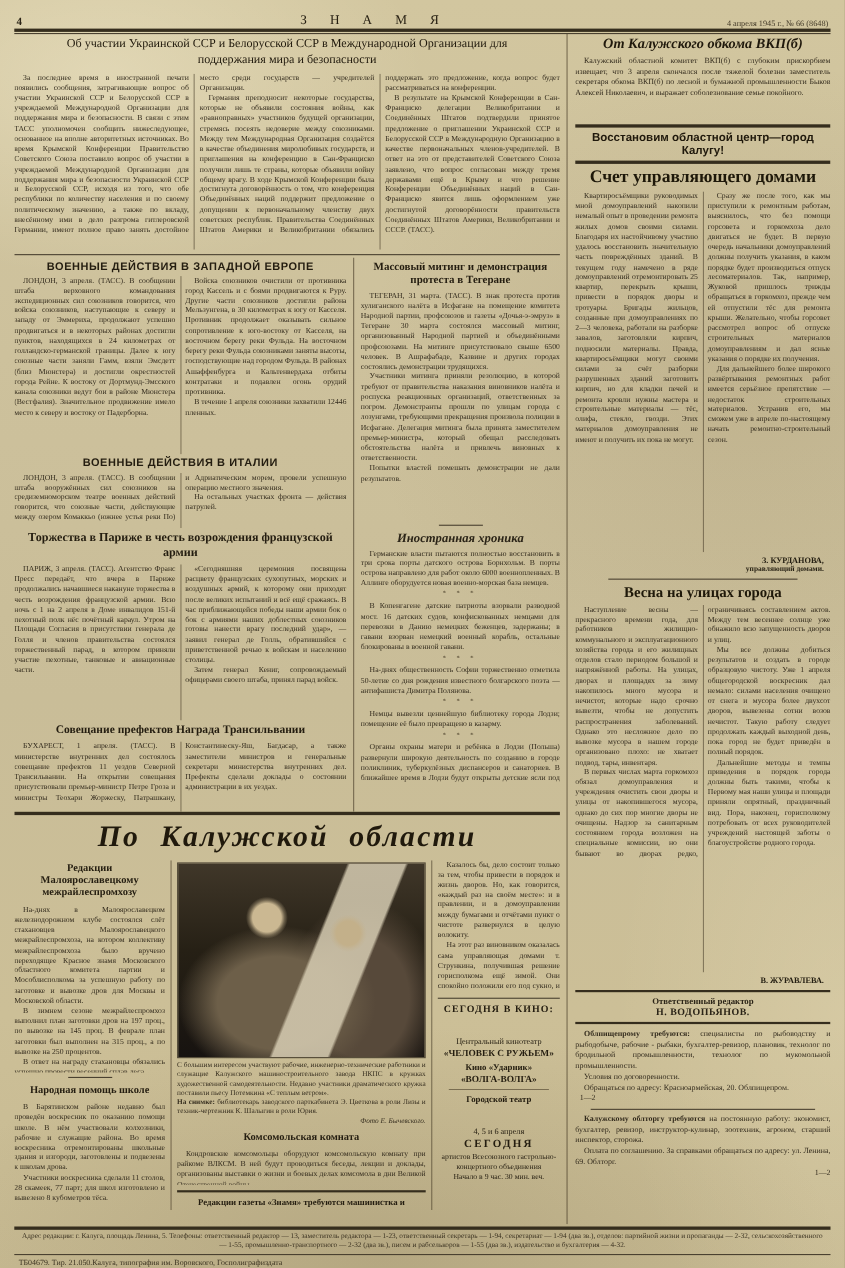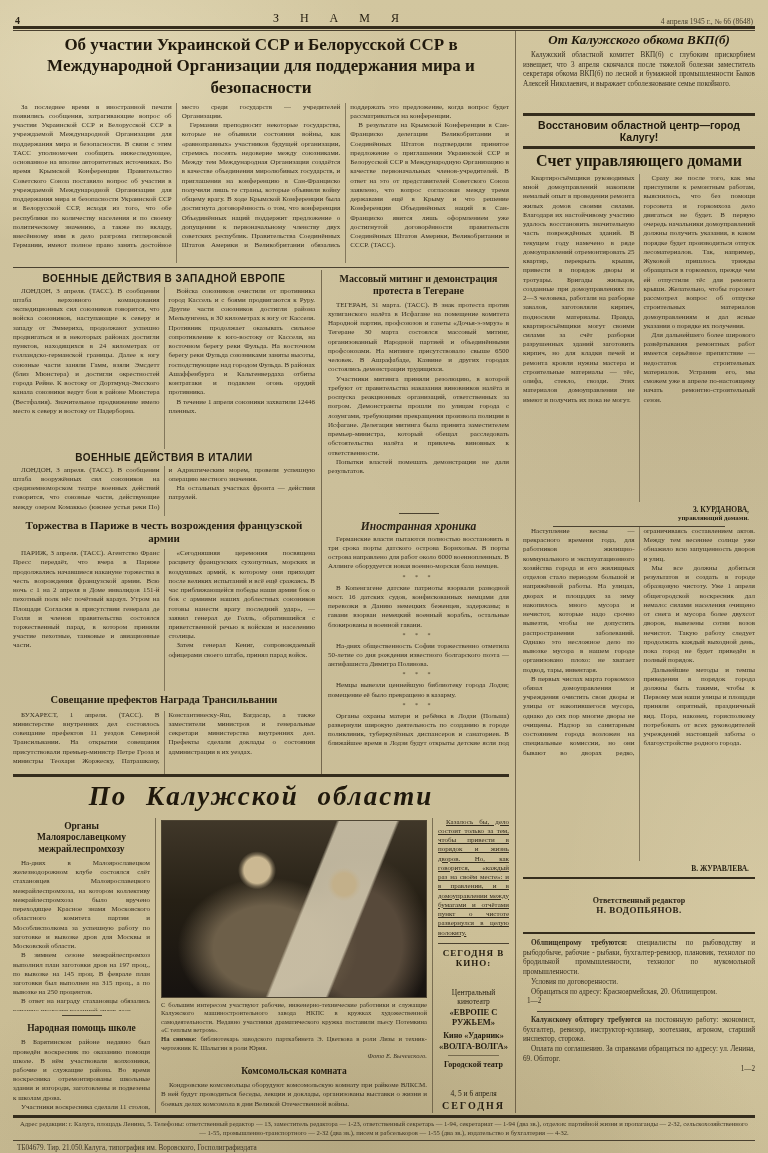--- a/index.html
+++ b/index.html
@@ -28,38 +28,38 @@
   .issue{font-size:7.5px;color:#433a28;}
   
   .bt{font-size:7px;line-height:1.32;text-align:justify;color:#332b1d;overflow:hidden;}
   .bt p{text-indent:8px;}
   .cols2{column-count:2;column-gap:9px;column-rule:1px solid rgba(70,58,38,.55);}
   .cols3{column-count:3;column-gap:10px;column-rule:1px solid rgba(70,58,38,.55);}
   .lead{font-weight:bold;}
   .sig{text-align:right;font-size:7.5px;font-weight:bold;padding:3px 6px 0 0;color:#251f12;}
   .sig small{display:block;font-weight:bold;font-size:6.8px;}
   
-  .h-main{font-size:17px;font-weight:bold;text-align:center;line-height:1.25;padding:3px 26px 5px;color:#211a0d;}
+  .h-main{font-size:11px;font-weight:normal;text-align:center;line-height:1.25;padding:3px 26px 5px;color:#211a0d;}
   .h-sans{font-family:"Liberation Sans","DejaVu Sans",sans-serif;font-weight:bold;text-align:center;font-size:10px;letter-spacing:.5px;padding:3px 0 3px;color:#241d10;}
   .h-serif{font-weight:bold;text-align:center;font-size:11px;line-height:1.2;padding:3px 6px 4px;color:#241d10;}
   .h-ital{font-weight:bold;font-style:italic;text-align:center;font-size:11.5px;padding:2px 0 3px;}
   
   .main{display:flex;gap:0;height:1082px;overflow:hidden;}
   .col-left{width:502px;padding-right:6px;}
   .col-right{flex:1;border-left:1px solid rgba(70,58,38,.65);padding-left:7px;}
   .row2{display:flex;height:504px;overflow:hidden;margin-top:2px;}
   .war{width:308px;padding-right:6px;}
   .mid{flex:1;border-left:1px solid rgba(70,58,38,.65);padding-left:6px;}
   .sep{width:40px;margin:4px auto;border-top:1px solid #4a4130;}
   .star-sep{text-align:center;font-size:6px;letter-spacing:4px;color:#403621;margin:2px 0;}
   
   .k-title{font-size:27px;font-weight:bold;font-style:italic;text-align:center;letter-spacing:2px;word-spacing:10px;padding:4px 0 6px;color:#20190c;}
   .k-row{display:flex;height:318px;overflow:hidden;}
   .kA{width:142px;padding-right:5px;}
-  .kB{width:278px;border-left:1px solid rgba(70,58,38,.6);border-right:1px solid rgba(70,58,38,.6);padding:0 5px;}
+  .kB{width:238px;border-left:1px solid rgba(70,58,38,.6);border-right:1px solid rgba(70,58,38,.6);padding:0 5px;}
   .kC{flex:1;padding-left:5px;}
   .photo{height:178px;border:1px solid #4e4534;margin:2px 0 3px;
     background:
       radial-gradient(circle at 36% 28%, #cbb892 0 13px, rgba(203,184,146,.4) 16px, transparent 19px),
       radial-gradient(circle at 69% 36%, #c3b08a 0 11px, rgba(195,176,138,.4) 14px, transparent 17px),
       linear-gradient(112deg, transparent 52%, rgba(214,204,178,.85) 53% 70%, transparent 71%),
       radial-gradient(ellipse 90px 70px at 40% 72%, #6d5f49 0 60%, transparent 100%),
       radial-gradient(ellipse 70px 90px at 75% 70%, #57493a 0 60%, transparent 100%),
       linear-gradient(180deg,#403729 0%,#262015 45%,#171310 100%);}
   .caption{font-size:6.6px;line-height:1.3;text-align:justify;color:#362e1f;}
@@ -72,21 +72,21 @@
   .kino .k3{font-weight:bold;font-size:8.5px;margin:1px 0 4px;}
   .kino .kb{font-weight:bold;font-size:8px;margin-top:4px;}
   .kino .kcap{font-weight:bold;font-size:10px;letter-spacing:2px;margin:2px 0;}
   .kino .ksm{font-size:7px;line-height:1.3;}
   .kino hr{border:0;border-top:1px solid rgba(70,58,38,.6);margin:4px 10px;}
   
   .obkom-t{font-weight:bold;font-style:italic;font-size:13px;text-align:center;padding:1px 0 3px;color:#20190c;}
   .banner{font-family:"Liberation Sans","DejaVu Sans",sans-serif;font-weight:bold;font-size:10.5px;text-align:center;padding:3px 0;color:#20190c;}
   .schet-t{font-weight:bold;font-size:16px;text-align:center;padding:3px 0 4px;color:#1e1809;}
   .vesna-t{font-weight:bold;font-size:13.5px;text-align:center;padding:4px 0 3px;color:#1e1809;}
-  .editor{border-top:2px solid #352d1d;border-bottom:2px solid #352d1d;text-align:center;padding:17px 0;margin:4px 0 5px;}
+  .editor{border-top:2px solid #352d1d;border-bottom:2px solid #352d1d;text-align:center;padding:4px 0;margin:4px 0 5px;}
   .editor .e1{font-weight:bold;font-size:8px;}
   .editor .e2{font-weight:bold;font-size:9px;letter-spacing:.5px;}
   .ad{font-size:7.2px;line-height:1.35;text-align:justify;color:#332b1d;}
   .ad p{text-indent:8px;}
   .ad .num{text-align:left;text-indent:4px;}
   
   .foot{margin-top:2px;}
   .addr{font-size:6.6px;line-height:1.35;text-align:center;color:#3a3120;padding:2px 6px;}
   .imprint{display:flex;font-size:7.2px;padding:3px 4px 0;color:#3a3120;}
 </style>
@@ -174,21 +174,21 @@
             </div>
           </div>
         </div>
       </div>
 
       <div class="rule-thick"></div>
       <div class="k-title">По Калужской области</div>
       <div class="k-row">
 
         <div class="kA">
-          <div class="h-serif" style="font-size:9.5px;">Органы Малоярославецкому межрайлеспромхозу</div>
+          <div class="h-serif" style="font-size:9.5px;">Редакции Малоярославецкому межрайлеспромхозу</div>
           <div class="bt" style="height:152px;">
             <p>На-днях в Малоярославецком железнодорожном клубе состоялся слёт стахановцев Малоярославецкого межрайлеспромхоза, на котором коллективу межрайлеспромхоза было вручено переходящее Красное знамя Московского областного комитета партии и Мособлисполкома за успешную работу по заготовке и вывозке дров для Москвы и Московской области.</p>
             <p>В зимнем сезоне межрайлеспромхоз выполнил план заготовки дров на 197 проц., по вывозке на 145 проц. В феврале план заготовки был выполнен на 315 проц., а по вывозке на 250 процентов.</p>
             <p>В ответ на награду стахановцы обязались успешно провести весенний сплав леса.</p>
           </div>
           <div class="sep"></div>
           <div class="h-serif" style="font-size:9.5px;">Народная помощь школе</div>
           <div class="bt" style="height:108px;">
             <p>В Барятинском районе недавно был проведён воскресник по оказанию помощи школе. В нём участвовали колхозники, рабочие и служащие района. Во время воскресника отремонтированы школьные здания и изгороди, заготовлены и подвезены к школам дрова.</p>
             <p>Участники воскресника сделали 11 столов, 28 скамеек, 77 парт; для школ изготовлено и вывезено 8 кубометров тёса.</p>
@@ -204,28 +204,28 @@
             <p class="credit">Фото Е. Бычевского.</p>
           </div>
           <div class="h-serif" style="font-size:9.5px;margin-top:2px;">Комсомольская комната</div>
           <div class="bt" style="height:32px;">
             <p>Кондровские комсомольцы оборудуют комсомольскую комнату при райкоме ВЛКСМ. В ней будут проводиться беседы, лекции и доклады, организованы выставки о жизни и боевых делах комсомола в дни Великой Отечественной войны.</p>
           </div>
           <div class="boxad">Редакции газеты «Знамя» требуются машинистка и стенографистка.</div>
         </div>
 
         <div class="kC">
-          <div class="bt" style="height:120px;text-decoration:underline;">
+          <div class="bt" style="height:120px;">
             <p>Казалось бы, дело состоит только за тем, чтобы привести в порядок и жизнь дворов. Но, как говорится, «каждый раз на своём месте»: и в правлении, и в домоуправлении между бумагами и отчётами пункт о чистоте развернулся в целую волокиту.</p>
             <p>На этот раз виновником оказалась сама управляющая домами т. Стрункина, получившая решение горисполкома ещё зимой. Они спокойно положили его под сукно, и пролежало оно более месяца, а между тем весеннее солнце успело обнажить всю дальнюю запущенность дворов.</p>
           </div>
           <div class="kino">
             <div class="k1">СЕГОДНЯ В КИНО:</div>
             <div class="k2">Центральный кинотеатр</div>
-            <div class="k3">«ЕВРОПЕ С РУЖЬЕМ»</div>
+            <div class="k3">«ЧЕЛОВЕК С РУЖЬЕМ»</div>
             <div class="kb">Кино «Ударник»</div>
             <div class="k3">«ВОЛГА-ВОЛГА»</div>
             <hr>
             <div class="kb">Городской театр</div>
             <div class="k2">4, 5 и 6 апреля</div>
             <div class="kcap">СЕГОДНЯ</div>
             <div class="ksm">артистов Всесоюзного гастрольно-концертного объединения</div>
             <div class="ksm">Начало в 9 час. 30 мин. веч.</div>
           </div>
         </div>
@@ -254,20 +254,21 @@
         </div>
         <div class="sig">
           <span>З. КУРДАНОВА,</span>
           <small>управляющий домами.</small>
         </div>
       </div>
 
       <div class="rule" style="margin:5px 30px 0;"></div>
 
       <div>
+        <div class="vesna-t">Весна на улицах города</div>
         <div class="bt cols2" style="height:334px;">
           <p>Наступление весны — прекрасного времени года, для работников жилищно-коммунального и эксплуатационного хозяйства города и его жилищных отделов стало периодом большой и напряжённой работы. На улицах, дворах и площадях за зиму накопилось много мусора и нечистот, которые надо срочно вывезти, чтобы не допустить распространения заболеваний. Однако это несложное дело по вывозке мусора в нашем городе организовано плохо: не хватает подвод, тары, инвентаря.</p>
           <p>В первых числах марта горкомхоз обязал домоуправления и учреждения очистить свои дворы и улицы от накопившегося мусора, однако до сих пор многие дворы не очищены. Надзор за санитарным состоянием города возложен на специальные комиссии, но они бывают во дворах редко, ограничиваясь составлением актов. Между тем весеннее солнце уже обнажило всю запущенность дворов и улиц.</p>
           <p>Мы все должны добиться результатов и создать в городе образцовую чистоту. Уже 1 апреля общегородской воскресник дал немало: силами населения очищено от снега и мусора более двухсот дворов, вывезены сотни возов нечистот. Такую работу следует продолжать каждый выходной день, пока город не будет приведён в полный порядок.</p>
           <p>Дальнейшие методы и темпы приведения в порядок города должны быть такими, чтобы к Первому мая наши улицы и площади приняли опрятный, праздничный вид. Пора, наконец, горисполкому потребовать от всех руководителей учреждений настоящей заботы о благоустройстве родного города.</p>
         </div>
         <div class="sig">В. ЖУРАВЛЕВА.</div>
       </div>
 
       <div class="editor">

